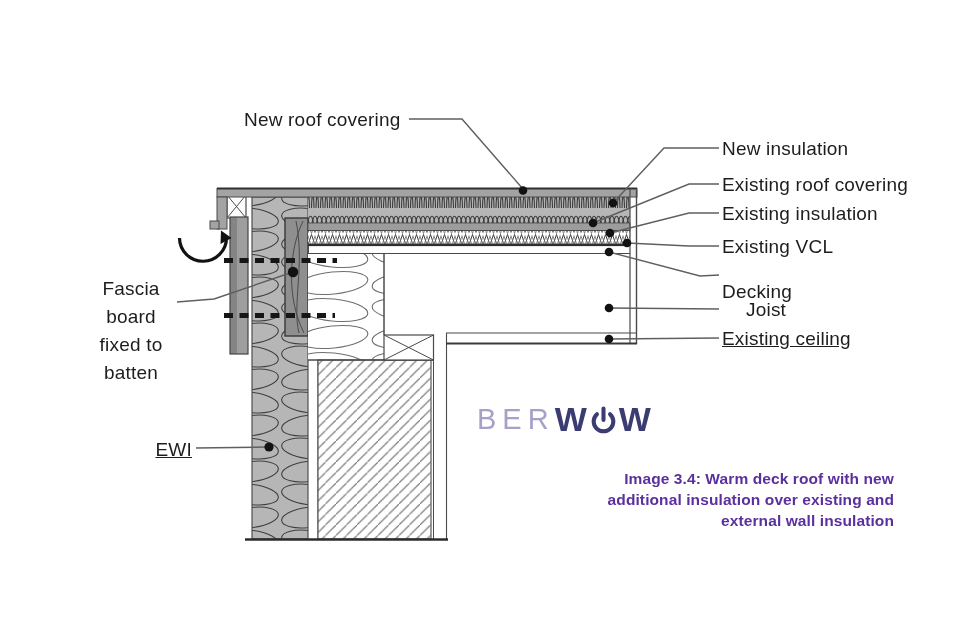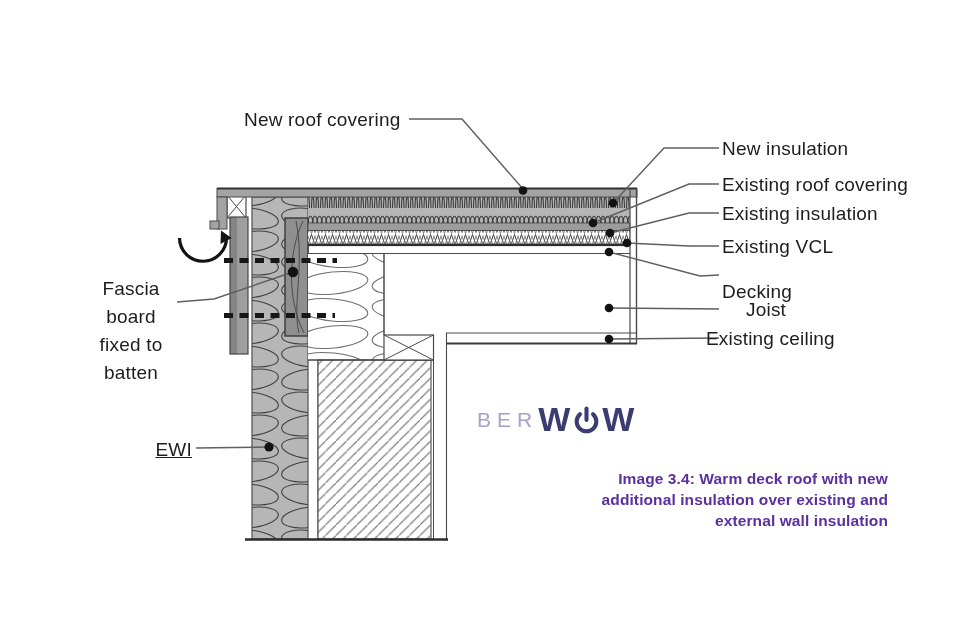--- a/index.html
+++ b/index.html
@@ -8,21 +8,21 @@
     font-family:"Liberation Sans", sans-serif;
   }
   .canvas svg.drawing{position:absolute;left:0;top:0;}
   .lbl{
     position:absolute;font-size:19px;line-height:23px;color:#1d1d1d;
     white-space:pre-line;letter-spacing:.2px;
   }
   .lbl-fascia{width:90px;text-align:center;line-height:28px;}
   .lbl-ewi{width:62px;text-align:right;}
   .logo{position:absolute;display:flex;align-items:center;}
-  .logo-ber{font-size:21px;letter-spacing:6px;color:#a7a1c9;font-weight:normal;}
+  .logo-ber{font-size:29px;letter-spacing:6px;color:#a7a1c9;font-weight:normal;}
   .logo-w{font-size:34px;font-weight:bold;color:#3b3c71;letter-spacing:1px;}
   .logo-power{margin:3px 2px 0 2px;display:block;}
   .caption{
     position:absolute;text-align:right;font-weight:bold;font-size:15.5px;
     line-height:21px;color:#5b2f9e;white-space:pre-line;letter-spacing:.1px;
   }
 </style>
 </head>
 <body>
 
@@ -180,34 +180,34 @@
     </g>
   </svg>
 
   <div class="lbl" style="left:212px;top:108px;margin-left:32px;">New roof covering</div>
   <div class="lbl" style="left:722px;top:173px;">Existing roof covering</div>
   <div class="lbl" style="left:722px;top:137px;">New insulation</div>
   <div class="lbl" style="left:722px;top:202px;text-align:right;">Existing insulation</div>
   <div class="lbl" style="left:722px;top:235px;">Existing VCL</div>
   <div class="lbl" style="left:722px;top:264px;margin-top:16px;">Decking</div>
   <div class="lbl" style="left:746px;top:298px;">Joist</div>
-  <div class="lbl" style="left:706px;top:327px;">Existing ceiling</div>
+  <div class="lbl" style="left:722px;top:327px;text-decoration:underline;">Existing ceiling</div>
   <div class="lbl lbl-fascia" style="left:86px;top:275px;text-align:center;">Fascia
 board
 fixed to
 batten</div>
   <div class="lbl lbl-ewi" style="left:130px;top:438px;text-decoration:underline;">EWI</div>
 
   <div class="logo" style="left:477px;top:400px;">
     <span class="logo-ber">BER</span>
     <span class="logo-w">W</span>
     <svg class="logo-power" width="27" height="31" viewBox="0 0 28 32">
       <path d="M20.8,8.4 A10.2,10.2 0 1 1 7.2,8.4" fill="none" stroke="#3b3c71" stroke-width="4.2" stroke-linecap="round"></path>
       <line x1="14" y1="2.5" x2="14" y2="14.5" stroke="#3b3c71" stroke-width="4.2" stroke-linecap="round"></line>
     </svg>
     <span class="logo-w">W</span>
   </div>
 
-  <div class="caption" style="right:72px;top:468px;">Image 3.4: Warm deck roof with new
+  <div class="caption" style="right:66px;top:468px;">Image 3.4: Warm deck roof with new
 additional insulation over existing and
 external wall insulation</div>
 
 </div>
 
 </body></html>

